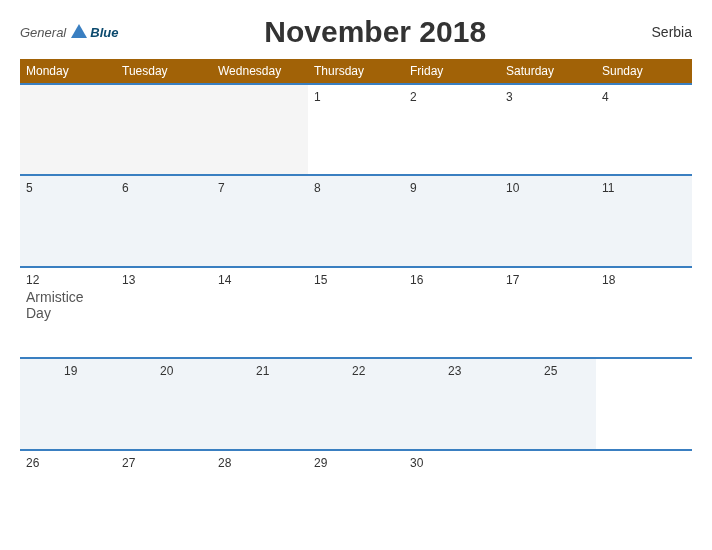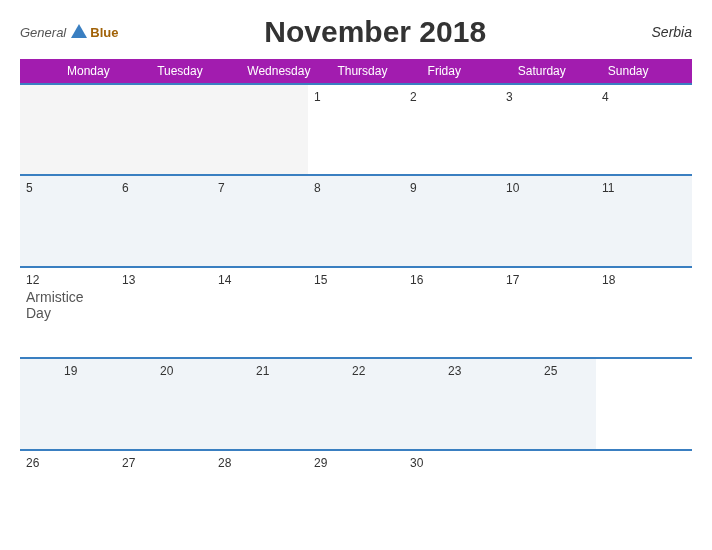--- a/index.html
+++ b/index.html
@@ -29,21 +29,22 @@
       align-items: flex-end;
       gap: 3px;
     }
     .logo-text-general {
       font-size: 13px;
       color: #555;
       font-style: italic;
     }
     .logo-text-blue {
       font-size: 13px;
-      color: #a16207;
+      color: #0c4a6e;
+      font-style: italic;
       font-weight: bold;
     }
     .logo-triangle {
       width: 0;
       height: 0;
       border-left: 8px solid transparent;
       border-right: 8px solid transparent;
       border-bottom: 14px solid #3a7fc1;
       margin-left: 2px;
       margin-bottom: 2px;
@@ -53,32 +54,30 @@
       color: #333;
       font-weight: bold;
       text-align: center;
       flex: 1;
     }
     .country {
       font-size: 14px;
       color: #333;
       min-width: 60px;
       text-align: right;
-      font-style: italic;
     }
     .calendar {
       flex: 1;
       display: flex;
       flex-direction: column;
     }
     .cal-header {
       display: grid;
       grid-template-columns: repeat(7, 1fr);
-      background: #a21caf;
-      padding-left: 41px;
+      background: #a16207;
     }
     .cal-header-cell {
       color: #fff;
       font-size: 12px;
       padding: 5px 6px;
       text-align: left;
       font-weight: normal;
     }
     .cal-body {
       flex: 1;

